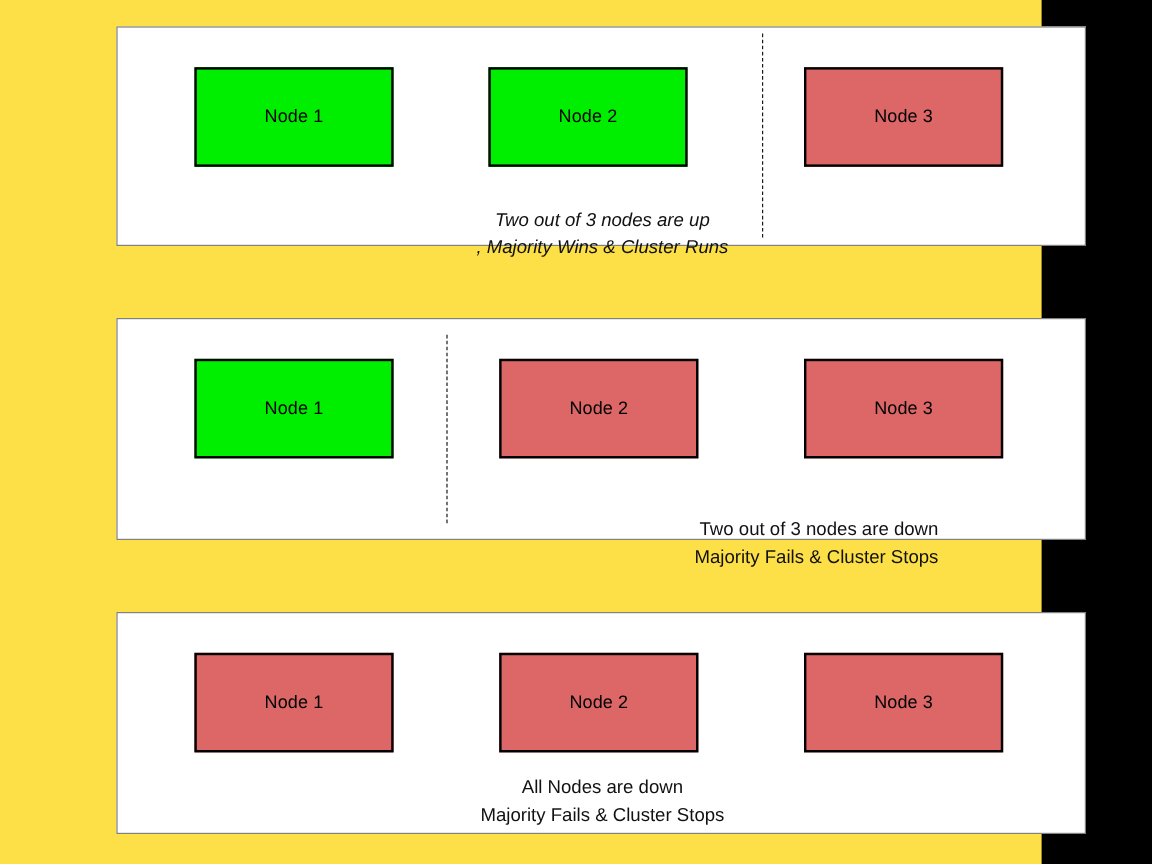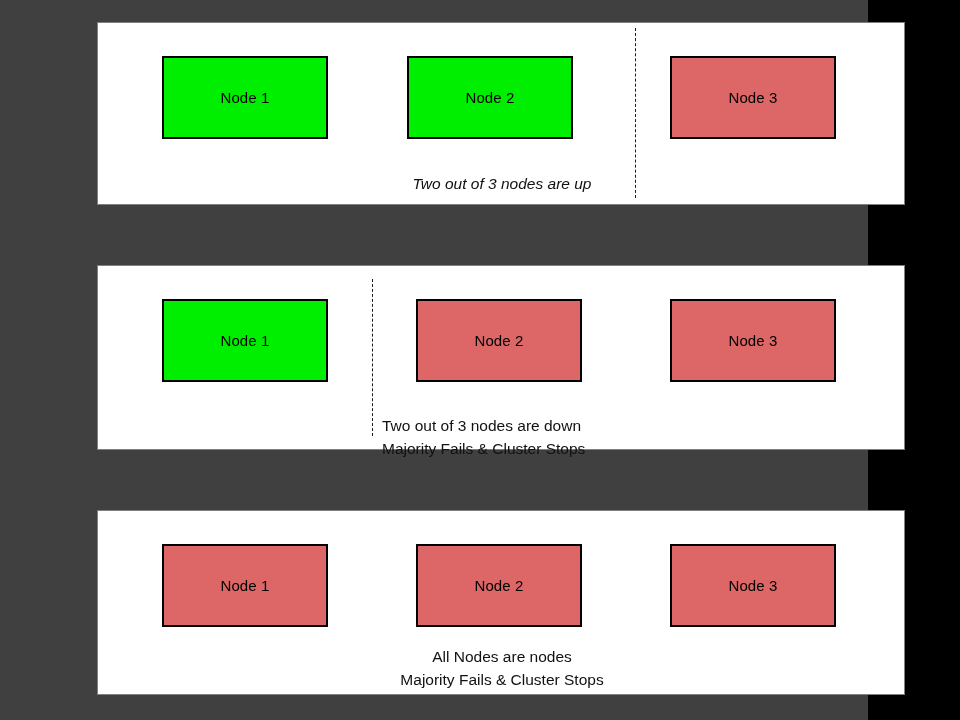--- a/index.html
+++ b/index.html
@@ -10,21 +10,21 @@
     height: 720px;
     overflow: hidden;
   }
   body {
     font-family: "Liberation Sans", sans-serif;
   }
   #diagram {
     position: relative;
     width: 868px;
     height: 720px;
-    background: #404040;
+    background: #fde047;
   }
   .panel {
     position: absolute;
     background: #ffffff;
     border: 1px solid #808080;
     box-sizing: border-box;
   }
   .node-box {
     position: absolute;
     box-sizing: border-box;
@@ -76,58 +76,59 @@
     </div>
 
     <div class="node-box" style="left:572px; top:33px; width:166px; height:83px; background:#dd6666;">
       <span class="node-label">Node 3</span>
     </div>
 
     <div class="divider" style="left:537px; top:5px; height:170px;"></div>
 
     <div class="caption" style="left:0px; top:149px; width:808px;font-style:italic;">
       <span class="cap-line">Two out of 3 nodes are up</span>
+      <span class="cap-line">, Majority Wins &amp; Cluster Runs</span>
     </div>
   </div>
 
   <div class="panel" style="left:97px; top:265px; width:808px; height:185px;">
 
     <div class="node-box" style="left:64px; top:33px; width:166px; height:83px; background:#00ee00;">
       <span class="node-label">Node 1</span>
     </div>
 
     <div class="node-box" style="left:318px; top:33px; width:166px; height:83px; background:#dd6666;">
       <span class="node-label">Node 2</span>
     </div>
 
     <div class="node-box" style="left:572px; top:33px; width:166px; height:83px; background:#dd6666;">
       <span class="node-label">Node 3</span>
     </div>
 
     <div class="divider" style="left:274px; top:13px; height:157px;"></div>
 
-    <div class="caption" style="left:284px; top:148px; width:400px; text-align:left;">
+    <div class="caption" style="left:284px; top:164px; width:400px; text-align:right;">
       <span class="cap-line">Two out of 3 nodes are down</span>
       <span class="cap-line">Majority Fails &amp; Cluster Stops</span>
     </div>
   </div>
 
   <div class="panel" style="left:97px; top:510px; width:808px; height:185px;">
 
     <div class="node-box" style="left:64px; top:33px; width:166px; height:83px; background:#dd6666;">
       <span class="node-label">Node 1</span>
     </div>
 
     <div class="node-box" style="left:318px; top:33px; width:166px; height:83px; background:#dd6666;">
       <span class="node-label">Node 2</span>
     </div>
 
     <div class="node-box" style="left:572px; top:33px; width:166px; height:83px; background:#dd6666;">
       <span class="node-label">Node 3</span>
     </div>
 
     <div class="caption" style="left:0px; top:134px; width:808px;">
-      <span class="cap-line">All Nodes are nodes</span>
+      <span class="cap-line">All Nodes are down</span>
       <span class="cap-line">Majority Fails &amp; Cluster Stops</span>
     </div>
   </div>
 
 </div>
 
 </body></html>

